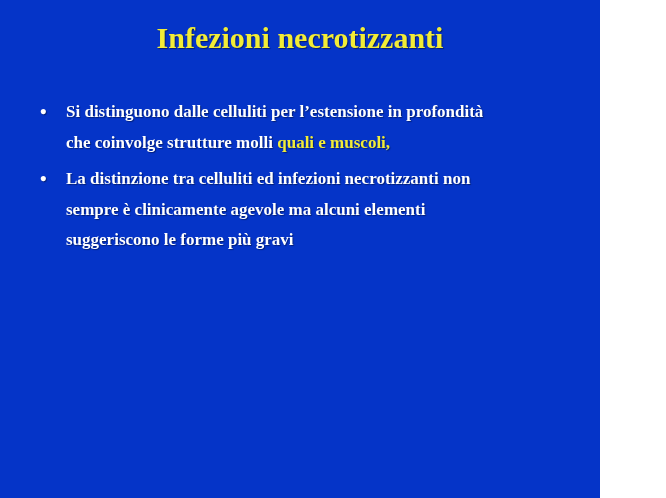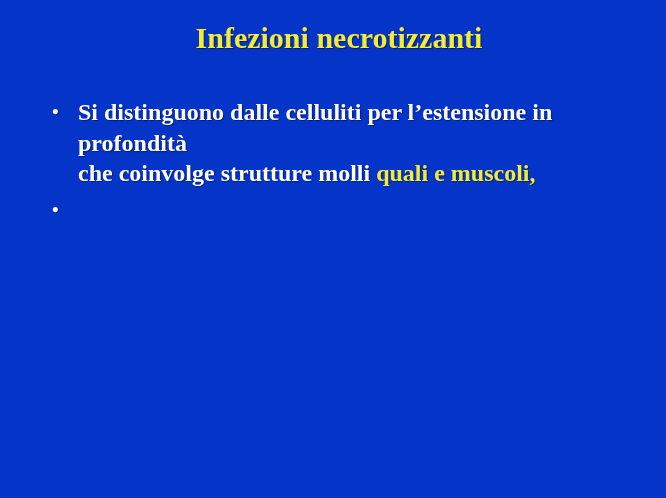--- a/index.html
+++ b/index.html
@@ -3,25 +3,24 @@
 <meta charset="utf-8">
 <style>
   html, body { margin: 0; padding: 0; }
   body {
     width: 666px; height: 498px;
     overflow: hidden;
     font-family: "Liberation Serif", serif;
     font-weight: bold;
   }
   .slide {
-    width: 666px; height: 498px;
+    width: 600px; height: 498px;
     background: var(--background, #0534C8);
     position: relative;
     box-sizing: border-box;
-    padding-left: 12px;
   }
   .title {
     padding-top: 21px;
     text-align: center;
     color: var(--title-text, #F2EC36);
     font-size: 30px;
     line-height: 34px;
     text-shadow: 1px 1px 1px rgba(0,0,0,0.45);
   }
   .content {
@@ -37,21 +36,21 @@
   .marker {
     flex: none;
     width: 26px;
     color: var(--body-text, #FFFFFF);
     font-size: 19px;
     line-height: 30.5px;
     text-shadow: 1px 1px 1px rgba(0,0,0,0.4);
   }
   .text {
     color: var(--body-text, #FFFFFF);
-    font-size: 24px;
+    font-size: 17px;
     line-height: 30.5px;
     text-shadow: 1px 1px 1px rgba(0,0,0,0.4);
   }
   .line { white-space: pre-wrap; }
   .hl { color: var(--highlight-text, #F2EC36); }
 </style>
 </head>
 <body>
 
 <div class="slide">
@@ -65,16 +64,21 @@
     <div class="bullet">
       <div class="marker">•</div>
       <div class="text">
         <div class="line"><span>Si distinguono dalle celluliti per l’estensione in profondità</span></div>
         <div class="line"><span>che coinvolge strutture molli </span><span class="hl">quali e muscoli,</span></div>
       </div>
     </div>
 
     <div class="bullet">
       <div class="marker">•</div>
+      <div class="text">
+        <div class="line"><span>La distinzione tra celluliti ed infezioni necrotizzanti non</span></div>
+        <div class="line"><span>sempre è clinicamente agevole ma alcuni elementi</span></div>
+        <div class="line"><span>suggeriscono le forme più gravi</span></div>
+      </div>
     </div>
 
   </div>
 </div>
 
 </body></html>

